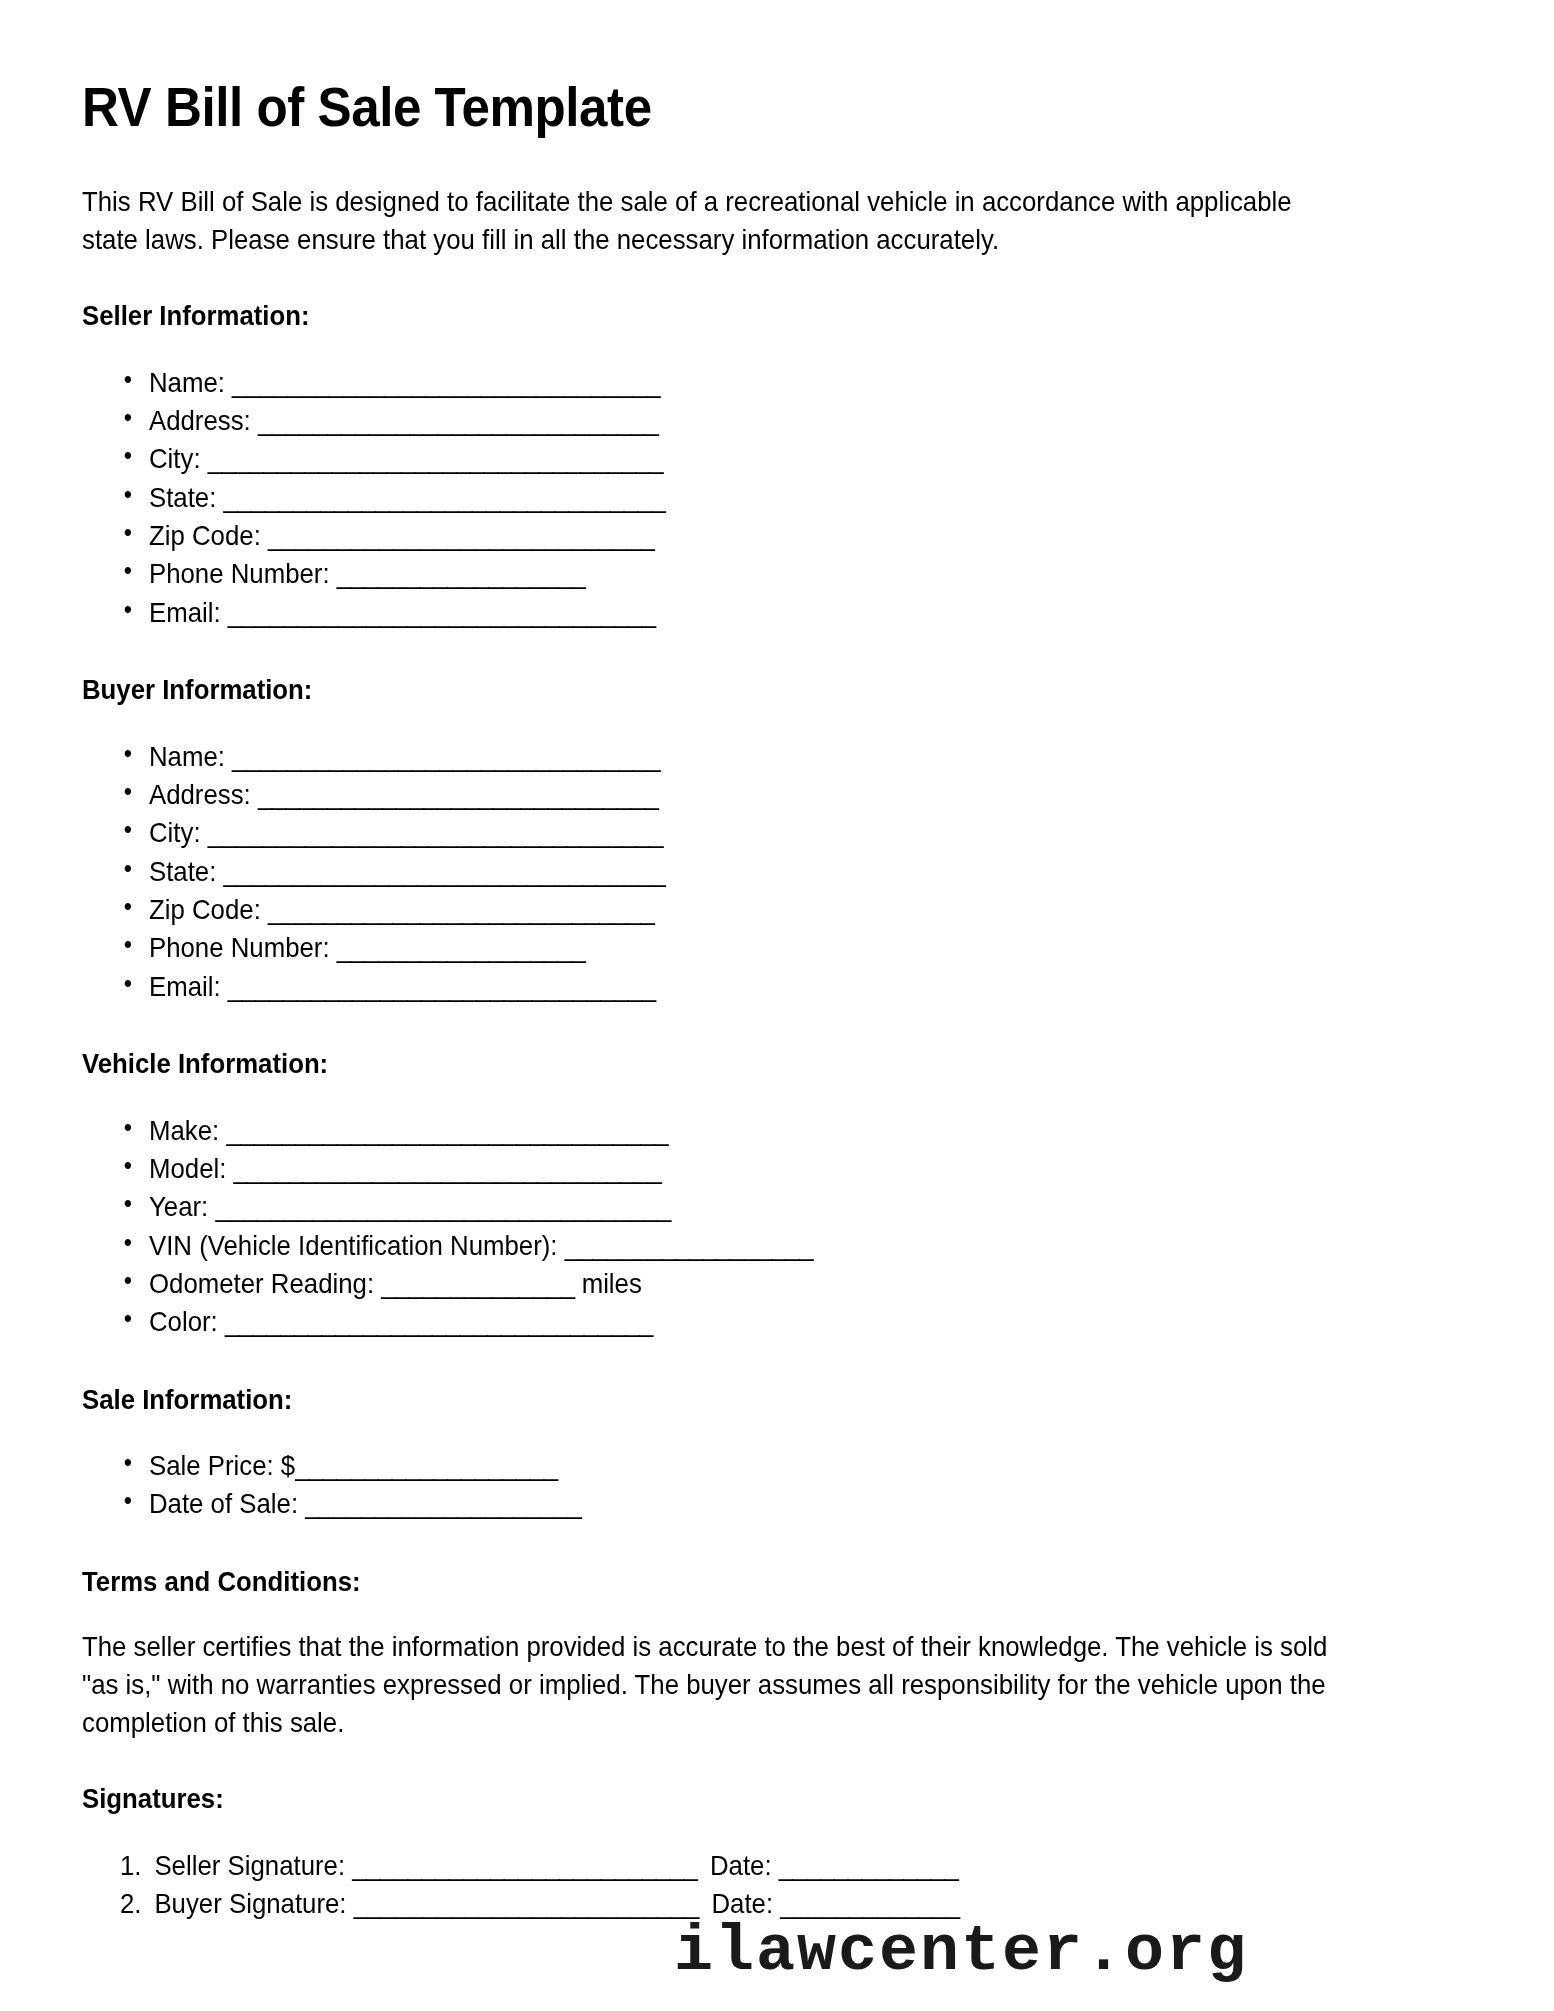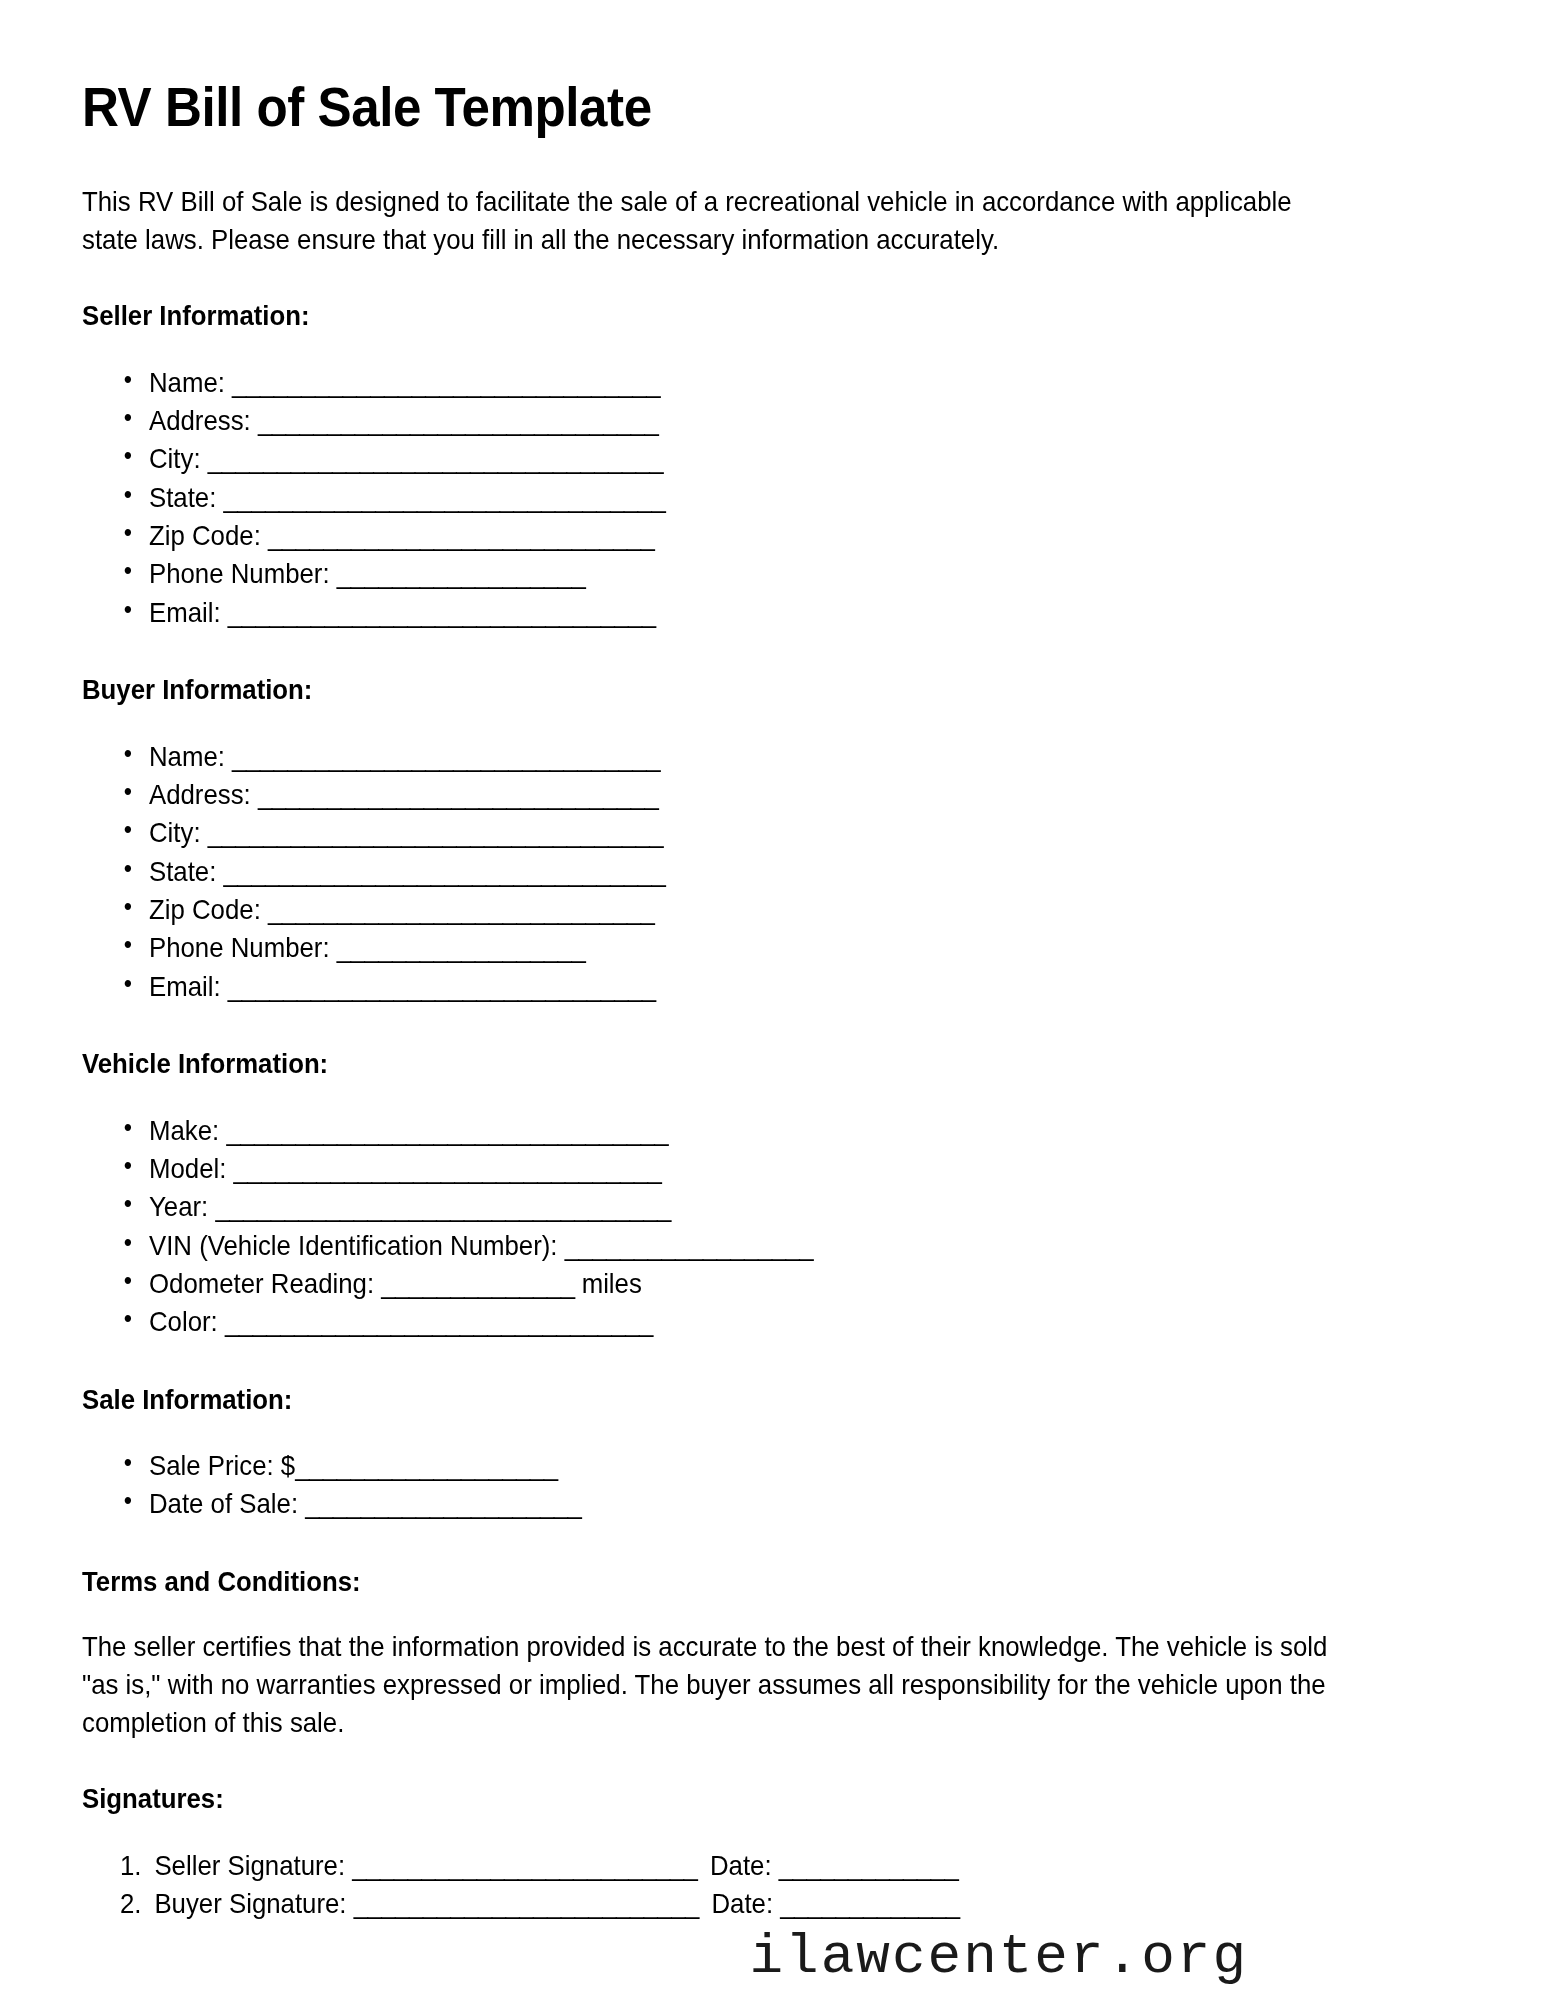--- a/index.html
+++ b/index.html
@@ -118,24 +118,25 @@
 
   
   .blank { letter-spacing: -0.6px; }
 
   
   .watermark {
     position: absolute;
     right: 46px;
     bottom: 22px;
     font-family: "Liberation Mono", "DejaVu Sans Mono", monospace;
-    font-size: 56px;
+    font-size: 65px;
     letter-spacing: 2px;
     color: #1a1a1a;
     white-space: nowrap;
+    font-weight: bold;
   }
 </style>
 </head>
 <body>
 
 <div class="page">
   <div class="content">
 
     <h1 class="doc-title">RV Bill of Sale Template</h1>
 

